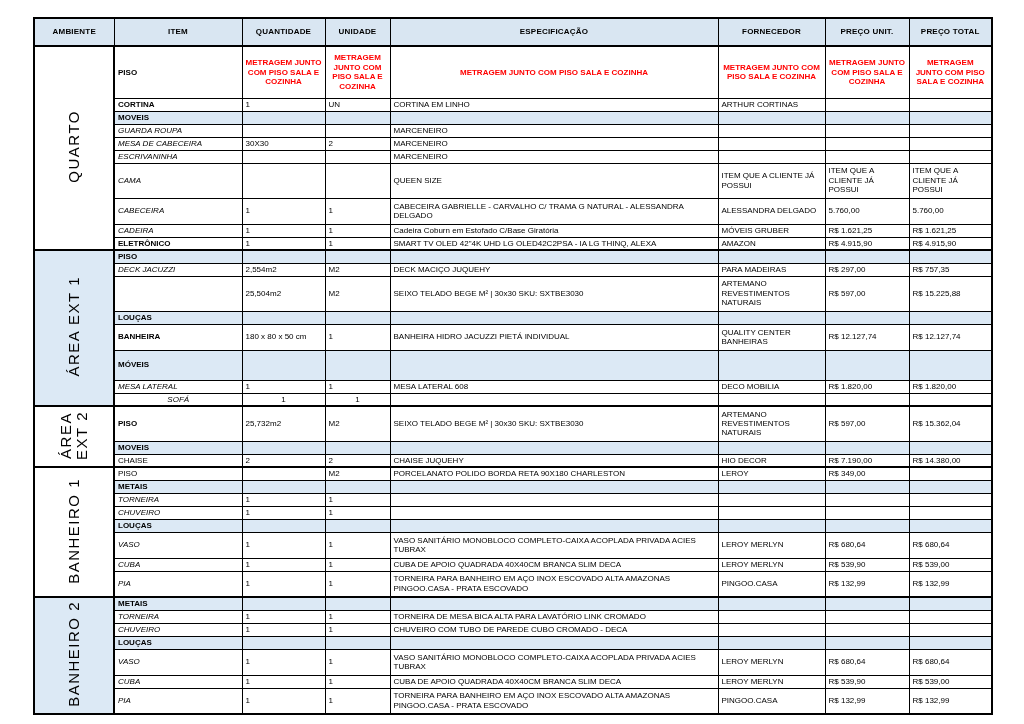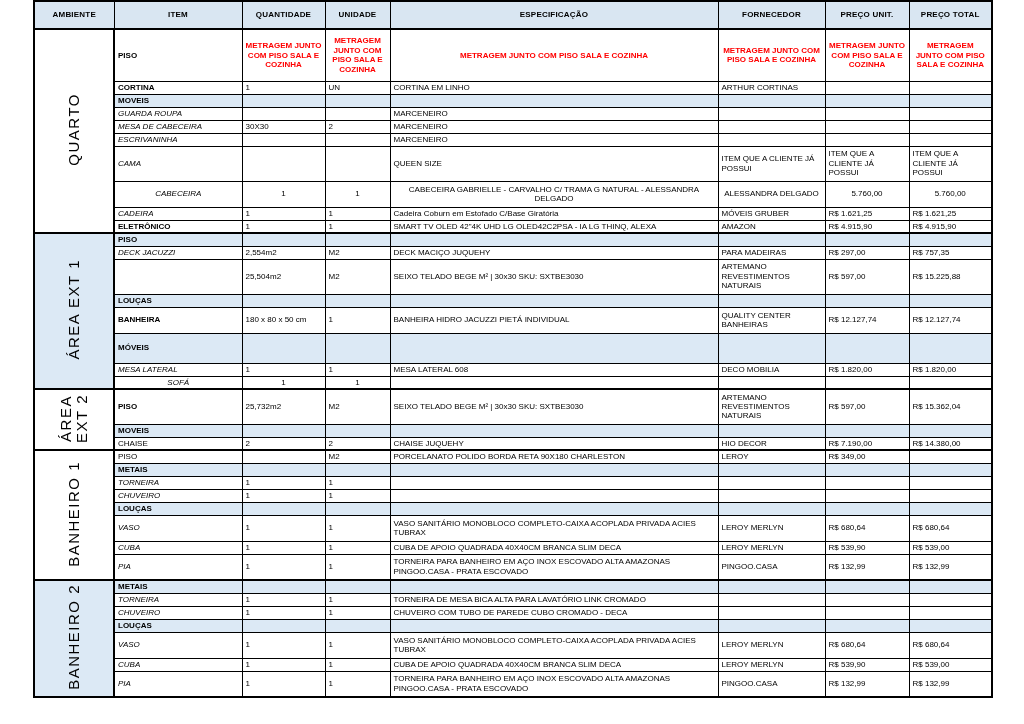--- a/index.html
+++ b/index.html
@@ -6,21 +6,21 @@
     --border:#000000;
     --header-bg:#d9e6f2;
     --section-bg:#dce9f5;
     --red:#ff0000;
   }
   html,body{margin:0;padding:0;}
   body{
     width:1024px;height:724px;background:#ffffff;position:relative;
     font-family:"Liberation Sans","DejaVu Sans",sans-serif;color:#000;
   }
-  .sheet{position:absolute;left:33px;top:0;}
+  .sheet{position:absolute;left:33px;top:17px;}
   table{border-collapse:collapse;table-layout:fixed;width:958px;border:2px solid var(--border);}
   th,td{
     border:1px solid var(--border);
     padding:1px 3px;
     font-size:8px;
     line-height:1.18;
     vertical-align:middle;
     overflow:hidden;
     word-wrap:break-word;
   }
@@ -142,21 +142,21 @@
         </tr>
         <tr style="height: 35px;">
           <td class="i">CAMA</td>
           <td></td>
           <td></td>
           <td>QUEEN SIZE</td>
           <td>ITEM QUE A CLIENTE JÁ POSSUI</td>
           <td>ITEM QUE A CLIENTE JÁ POSSUI</td>
           <td>ITEM QUE A CLIENTE JÁ POSSUI</td>
         </tr>
-        <tr style="height: 26px; text-align: center;">
+        <tr style="height: 26px;">
           <td class="i">CABECEIRA</td>
           <td>1</td>
           <td>1</td>
           <td>CABECEIRA GABRIELLE - CARVALHO C/ TRAMA G NATURAL - ALESSANDRA DELGADO</td>
           <td>ALESSANDRA DELGADO</td>
           <td>5.760,00</td>
           <td>5.760,00</td>
         </tr>
         <tr style="height: 13px;">
           <td class="i">CADEIRA</td>

